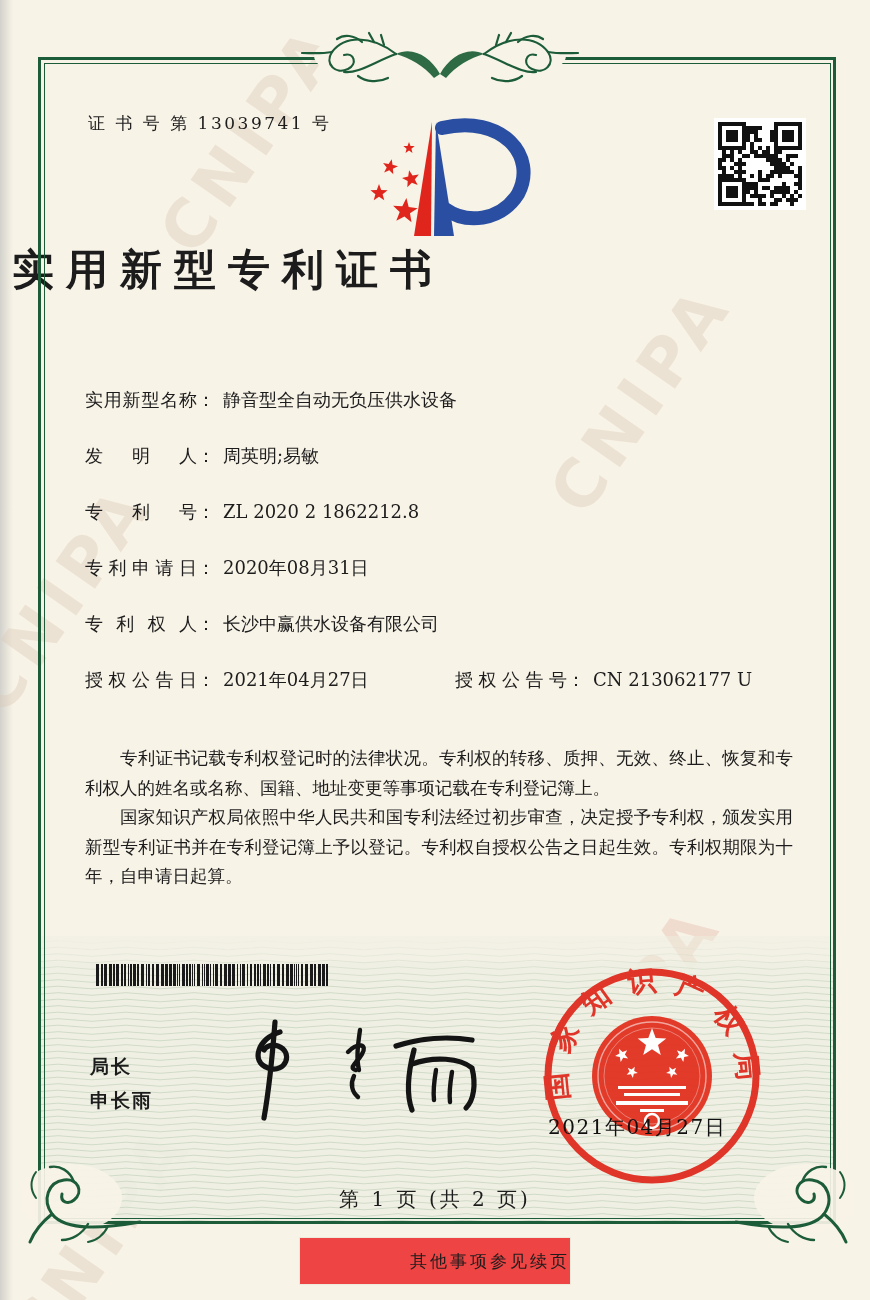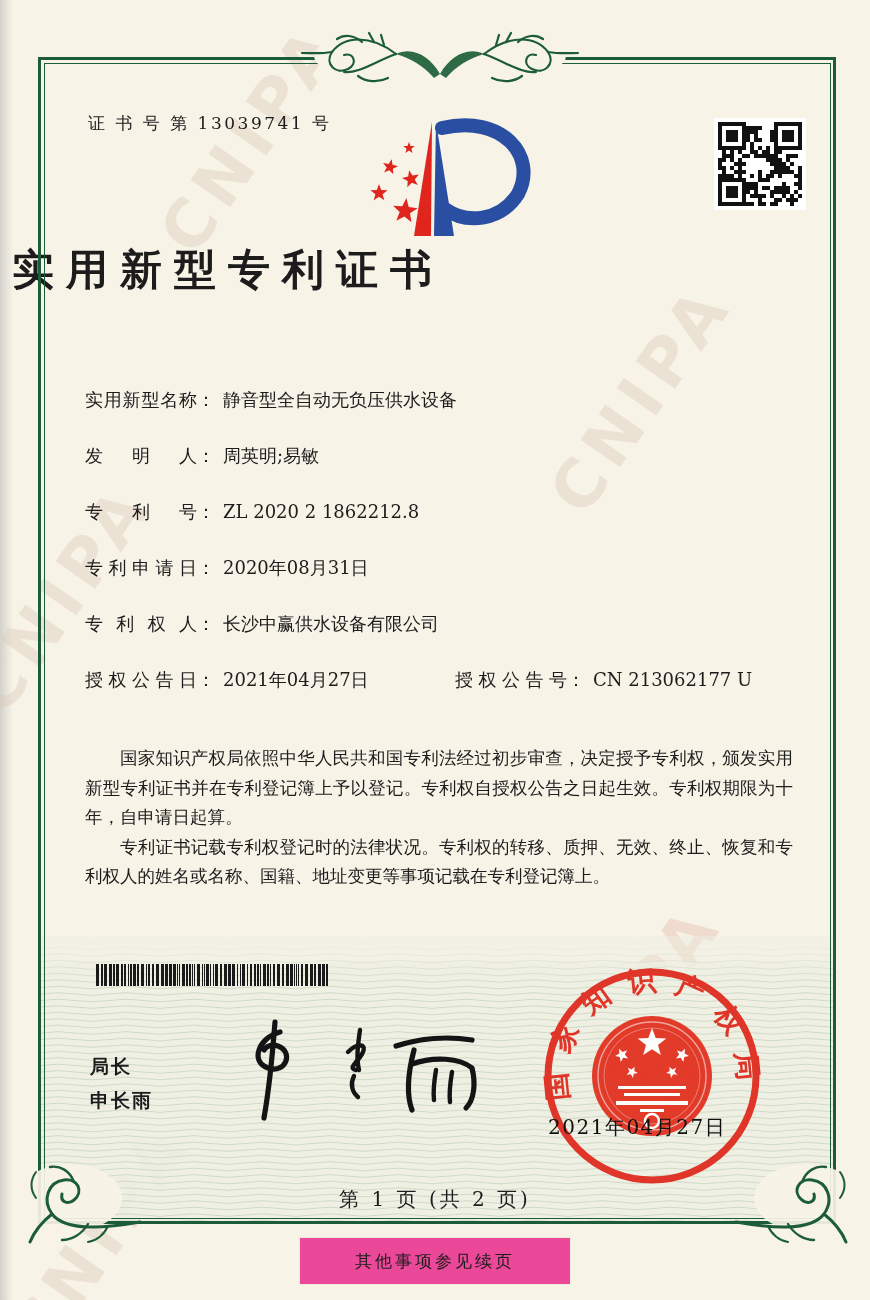--- a/index.html
+++ b/index.html
@@ -35,22 +35,22 @@
   .sig-title{position:absolute;left:90px;top:1054px;font-size:19px;font-weight:700;
       font-family:Liberation Mono, monospace;letter-spacing:2px;z-index:2;}
   .sig-name{position:absolute;left:90px;top:1088px;font-size:19px;font-weight:700;
       font-family:Liberation Sans, sans-serif;letter-spacing:2px;z-index:2;}
   .autograph{position:absolute;left:228px;top:1018px;z-index:2;}
   .seal{position:absolute;left:533px;top:950px;z-index:2;}
   .seal-date{position:absolute;left:548px;top:1114px;font-size:20px;letter-spacing:1.5px;
       color:#101010;z-index:3;white-space:nowrap;}
   .page-indicator{position:absolute;left:0;top:1186px;width:100%;text-align:center;
       font-size:20px;letter-spacing:3px;z-index:2;}
-  .cont-box{position:absolute;left:300px;top:1238px;width:270px;height:46px;background:#ec4899;
-      box-shadow:0 0 0 1px rgba(120,110,90,.08);z-index:4;text-align:center;line-height:46px;
+  .cont-box{position:absolute;left:300px;top:1238px;width:270px;height:46px;background:#ef4444;
+      box-shadow:0 0 0 1px rgba(120,110,90,.08);z-index:4;text-align:right;line-height:46px;
       font-size:17px;letter-spacing:3px;}
 </style>
 </head>
 <body>
 
 <div class="page">
 
   <div class="scan-edge"></div>
 
   <span class="wm" style="left:120px;top:100px">CNIPA</span>
@@ -342,22 +342,22 @@
     </div>
     <div class="field-row">
       <span class="f-label">授权公告日</span><span class="f-colon">：</span><span>2021年04月27日</span>
       <span class="pair2">
         <span class="f-label">授权公告号</span><span class="f-colon">：</span><span>CN 213062177 U</span>
       </span>
     </div>
   </div>
 
   <div class="bodytext">
+    <p>专利证书记载专利权登记时的法律状况。专利权的转移、质押、无效、终止、恢复和专利权人的姓名或名称、国籍、地址变更等事项记载在专利登记簿上。</p>
     <p>国家知识产权局依照中华人民共和国专利法经过初步审查，决定授予专利权，颁发实用新型专利证书并在专利登记簿上予以登记。专利权自授权公告之日起生效。专利权期限为十年，自申请日起算。</p>
-    <p>专利证书记载专利权登记时的法律状况。专利权的转移、质押、无效、终止、恢复和专利权人的姓名或名称、国籍、地址变更等事项记载在专利登记簿上。</p>
   </div>
 
   <svg id="barcode" class="barcode" width="242" height="22">
       <rect x="1" y="0" width="3" height="22" fill="#1a1a1a"></rect>
       <rect x="6" y="0" width="2" height="22" fill="#1a1a1a"></rect>
       <rect x="9" y="0" width="3" height="22" fill="#1a1a1a"></rect>
       <rect x="14" y="0" width="3" height="22" fill="#1a1a1a"></rect>
       <rect x="18" y="0" width="2" height="22" fill="#1a1a1a"></rect>
       <rect x="21" y="0" width="3" height="22" fill="#1a1a1a"></rect>
       <rect x="26" y="0" width="2" height="22" fill="#1a1a1a"></rect>

